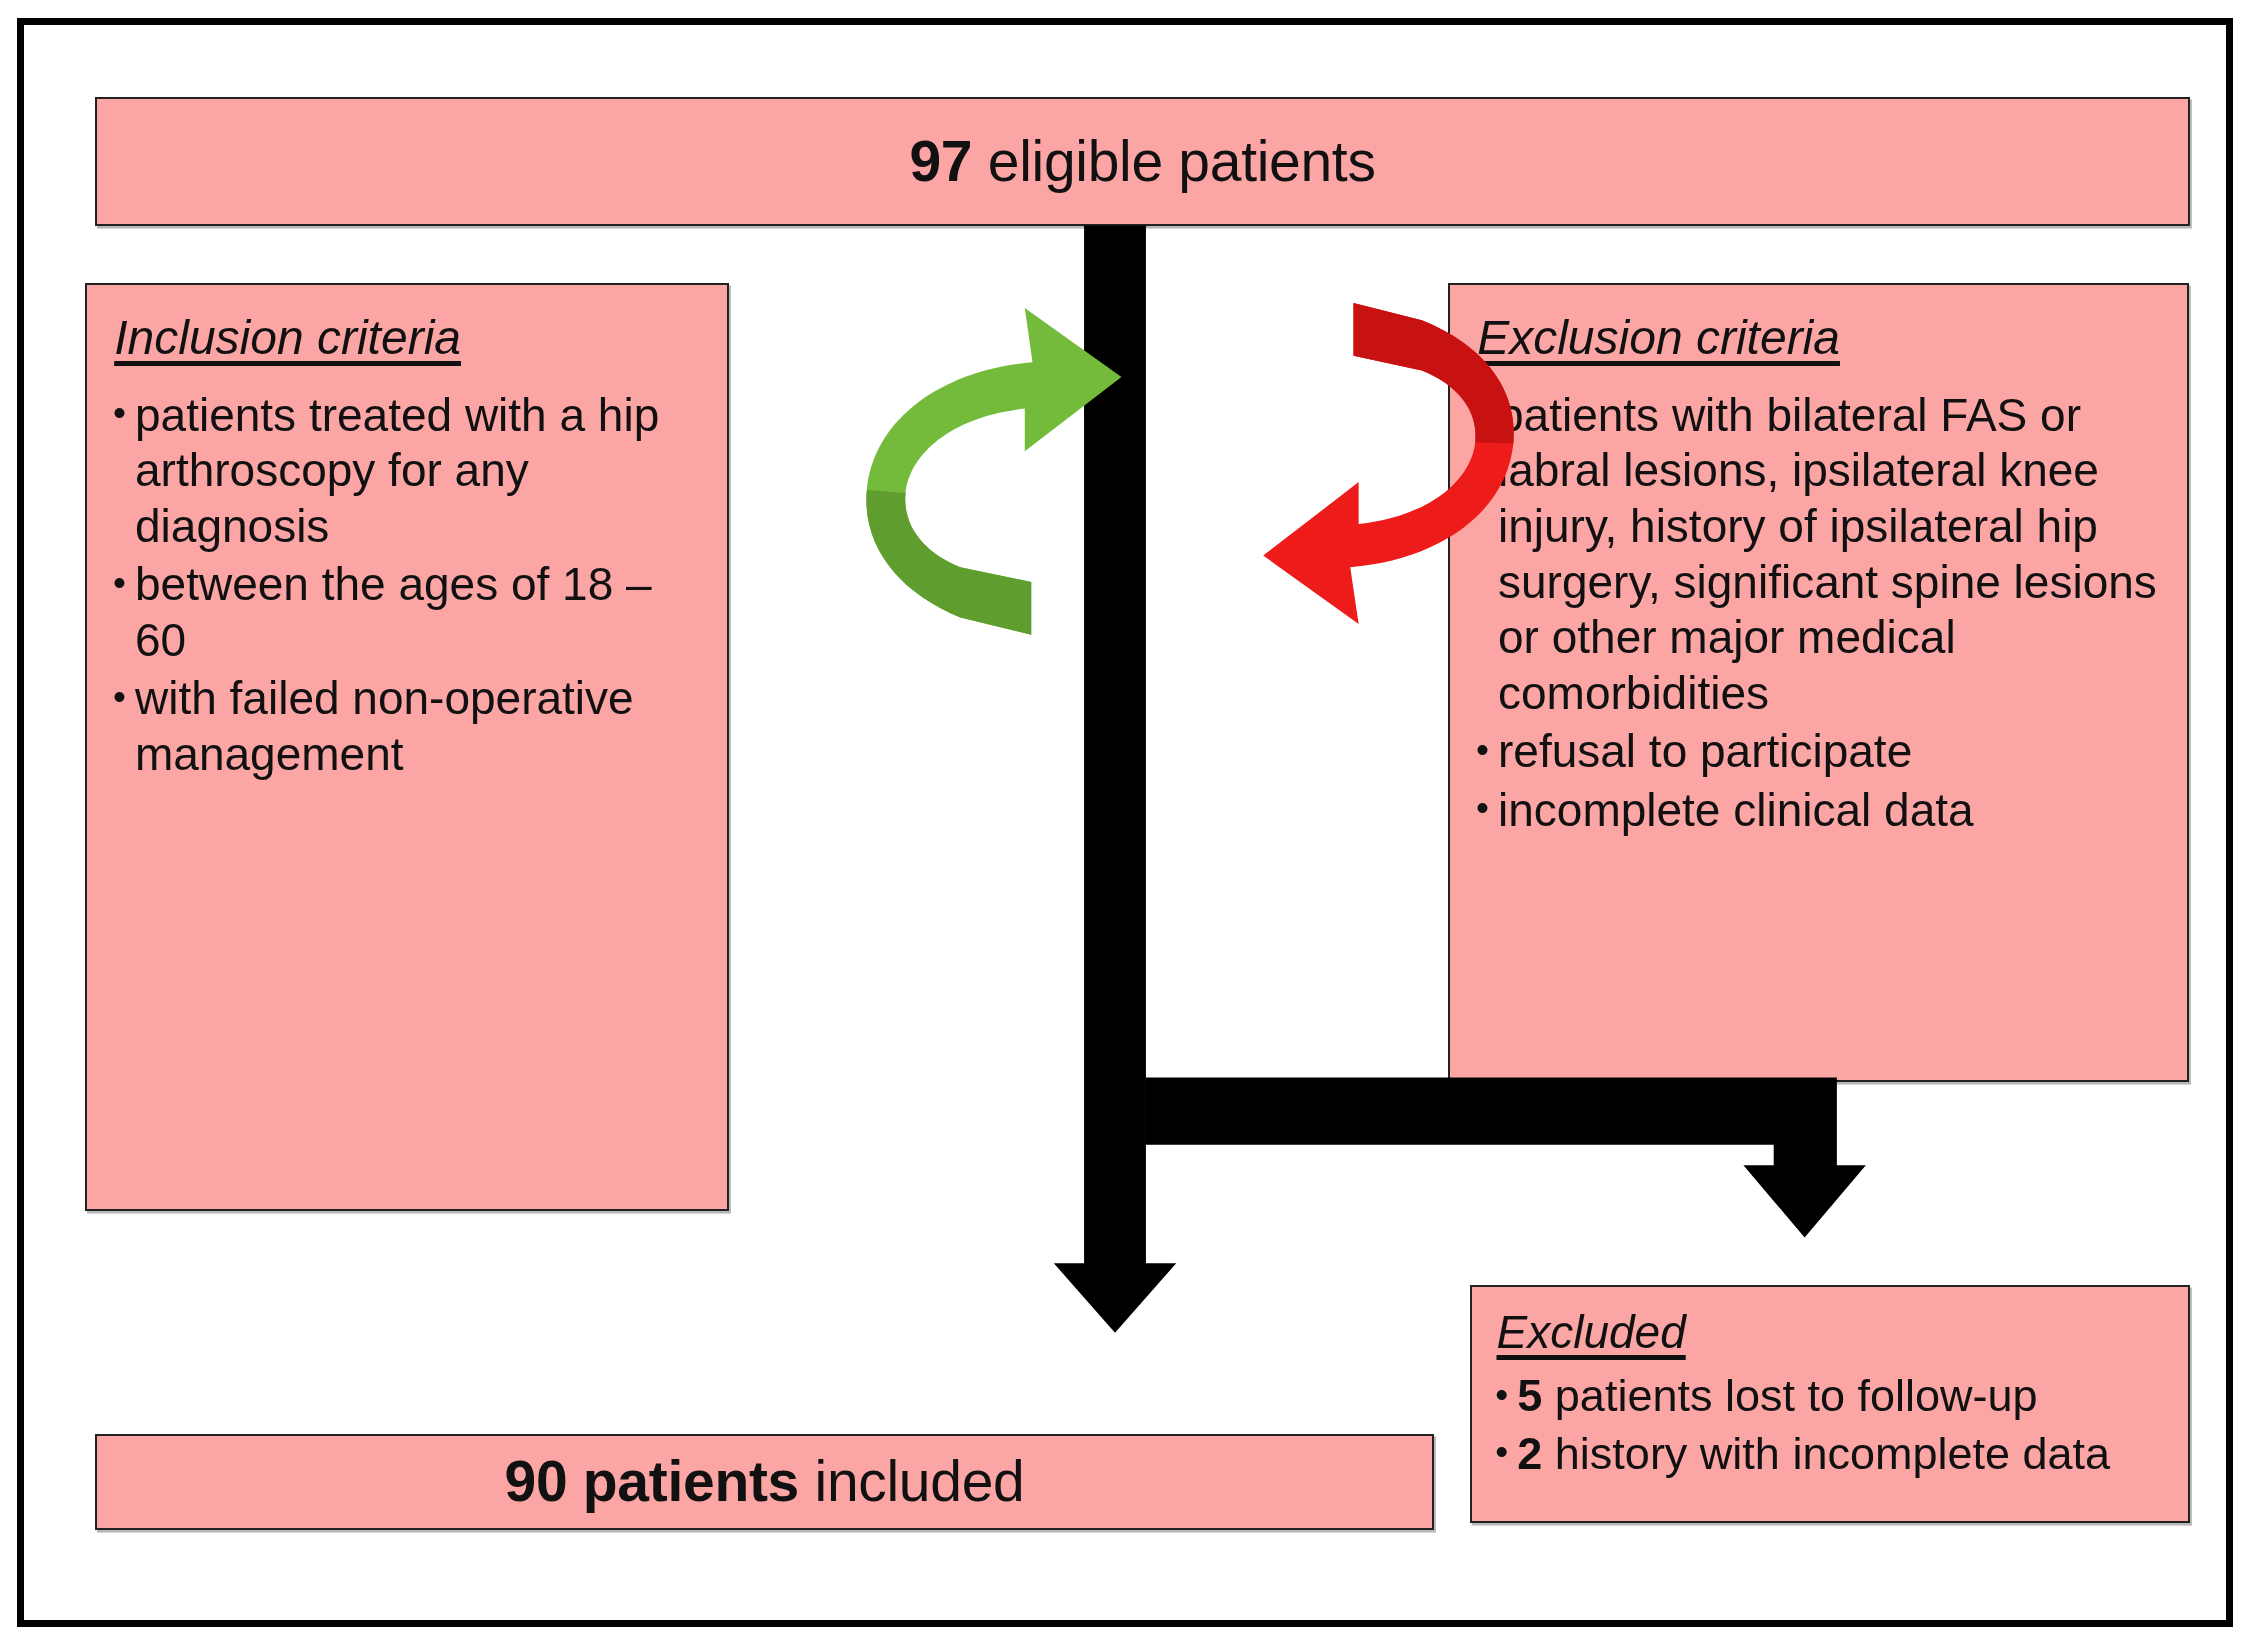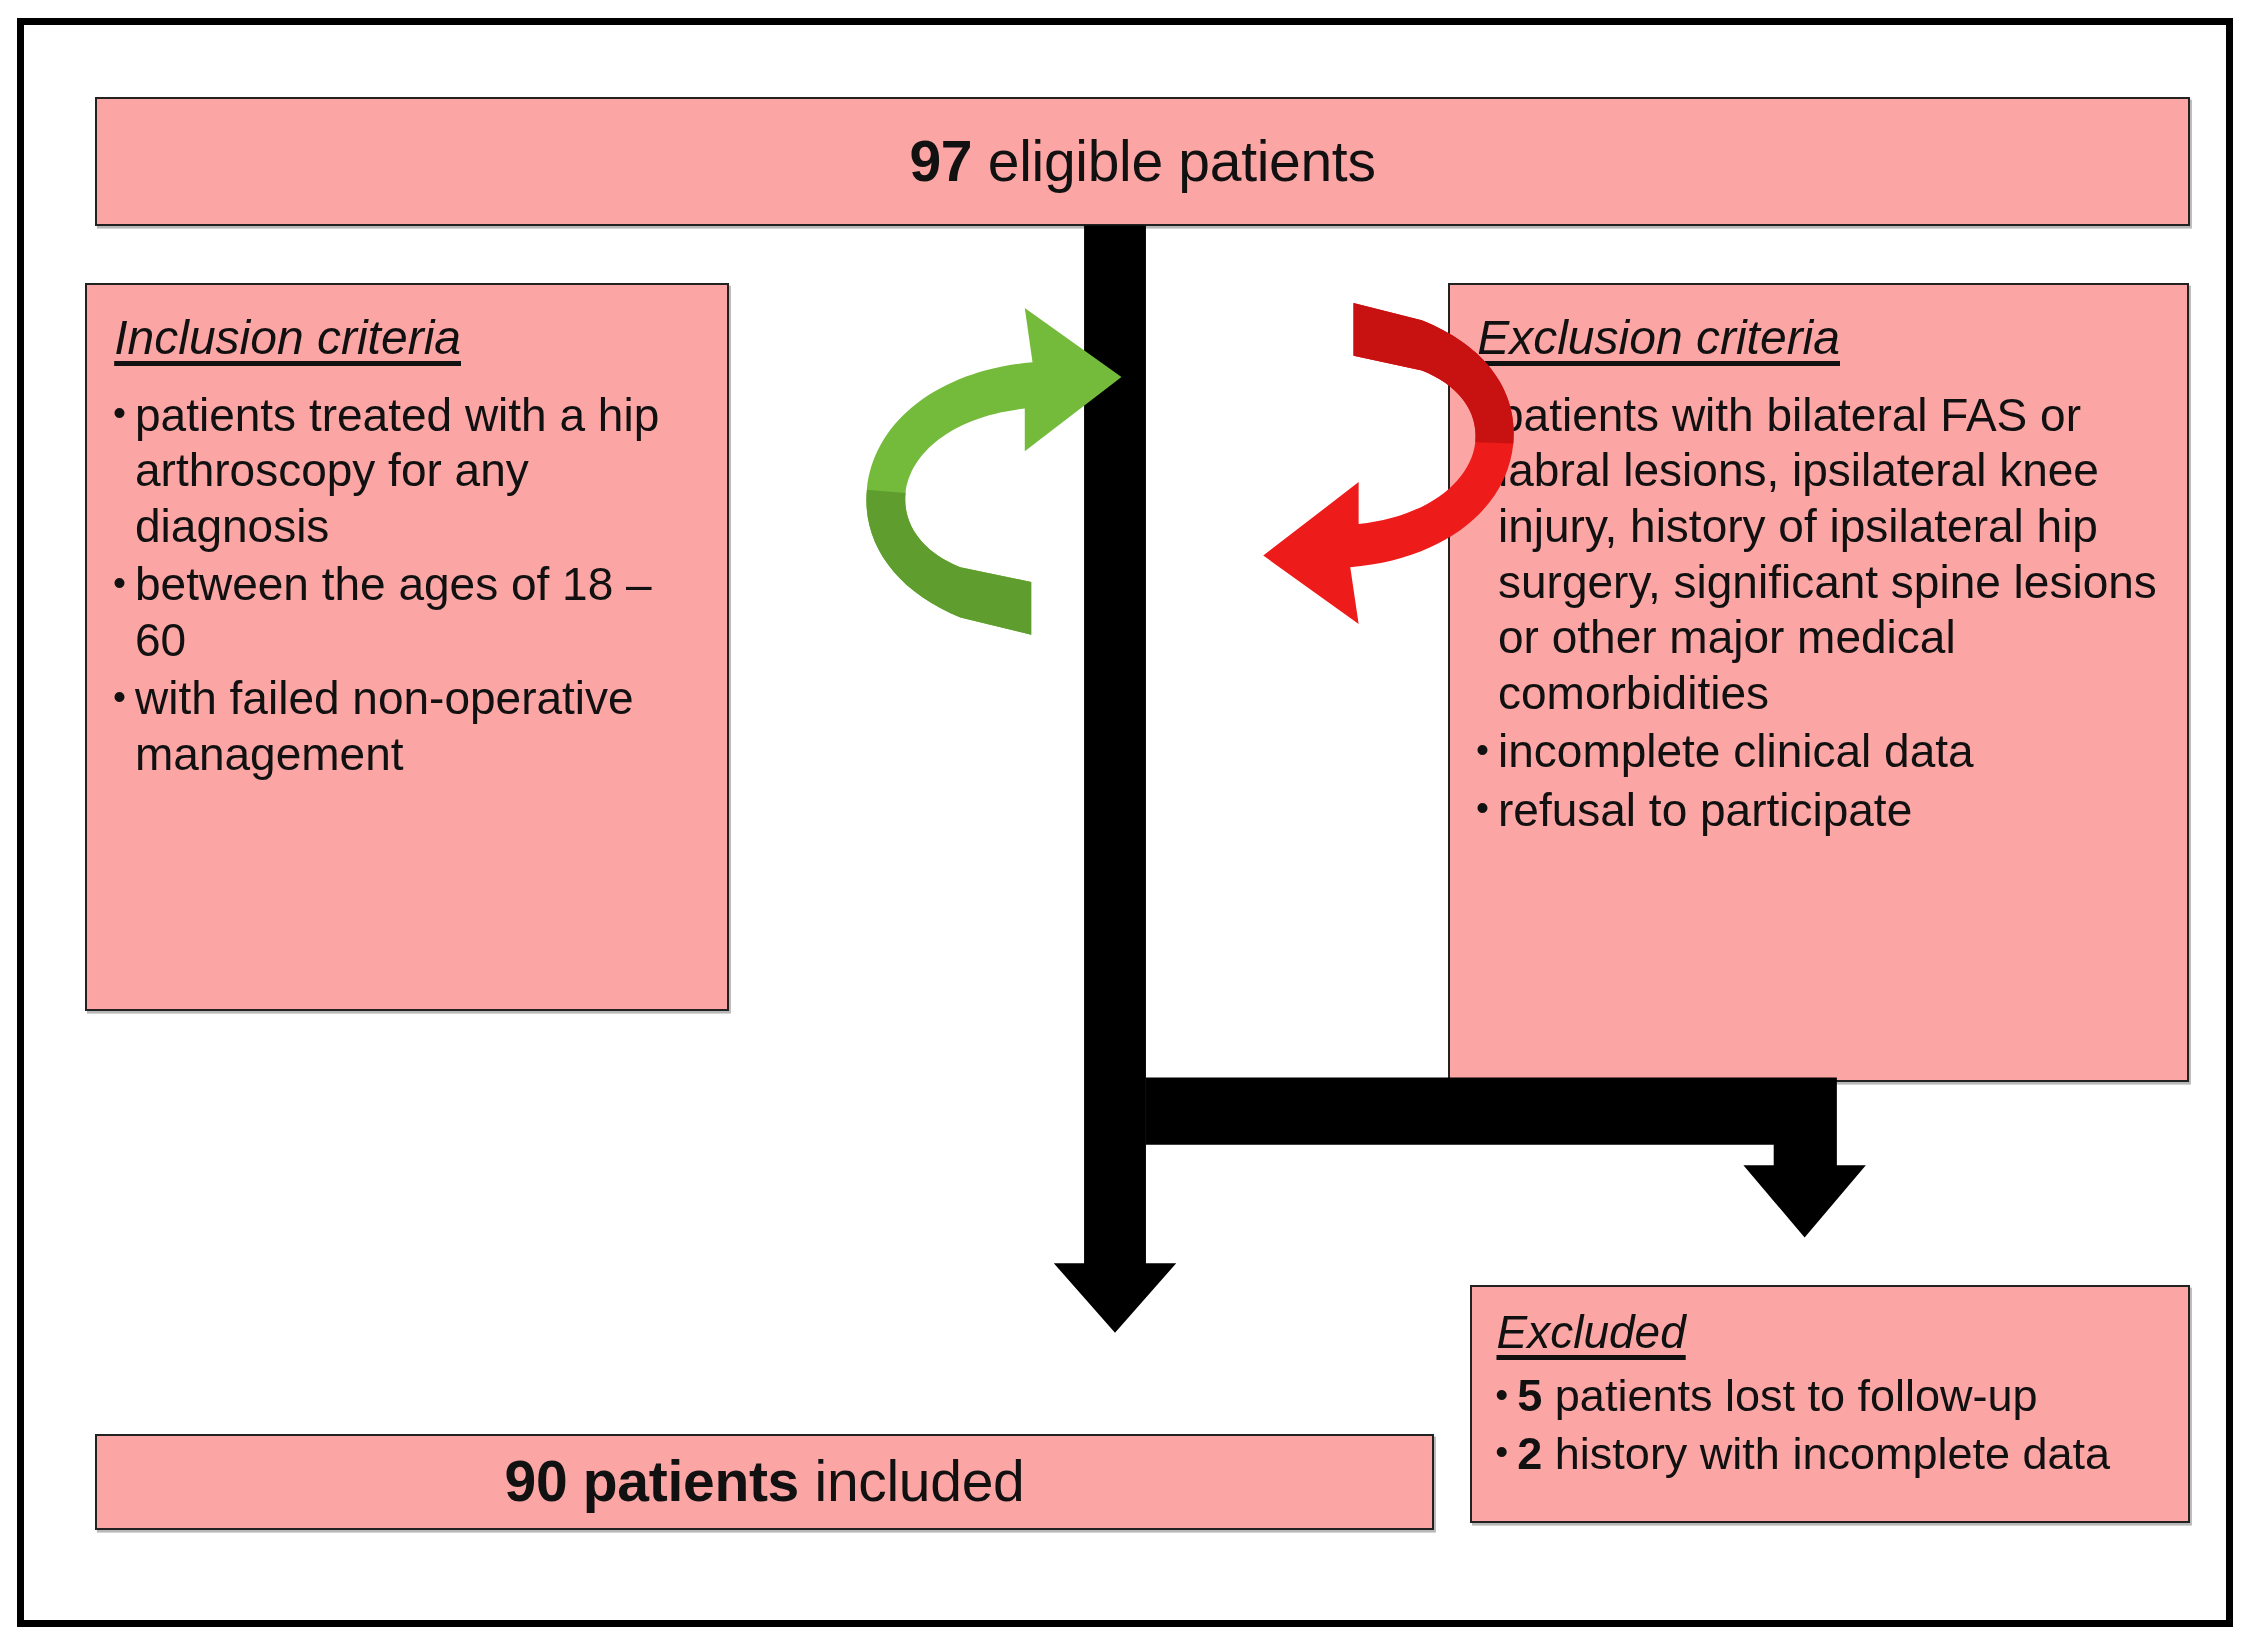--- a/index.html
+++ b/index.html
@@ -48,21 +48,21 @@
     color: #111111;
     letter-spacing: -0.3px;
     white-space: nowrap;
   }
   .headline .b { font-weight: bold; }
   
   #box-inclusion {
     left: 61px;
     top: 258px;
     width: 644px;
-    height: 728px;
+    height: 928px;
     padding: 26px 22px 13px 22px;
   }
   #box-exclusion {
     left: 1424px;
     top: 258px;
     width: 741px;
     height: 799px;
     padding: 26px 22px 13px 22px;
   }
   .crit-title {
@@ -149,22 +149,22 @@
         <li>patients treated with a hip arthroscopy for any diagnosis</li>
         <li>between the ages of 18 – 60</li>
         <li>with failed non-operative management</li>
       </ul>
     </div>
 
     <div class="flow-box" id="box-exclusion">
       <div class="crit-title">Exclusion criteria</div>
       <ul class="crit-list">
         <li>patients with bilateral FAS or labral lesions, ipsilateral knee injury, history of ipsilateral hip surgery, significant spine lesions or other major medical comorbidities</li>
+        <li>refusal to participate</li>
         <li>incomplete clinical data</li>
-        <li>refusal to participate</li>
       </ul>
     </div>
 
     <div class="flow-box" id="box-included">
       <div class="headline"><span class="b">90 patients</span><span> included</span></div>
     </div>
 
     <div class="flow-box" id="box-excluded">
       <div class="crit-title">Excluded</div>
       <ul class="crit-list">

